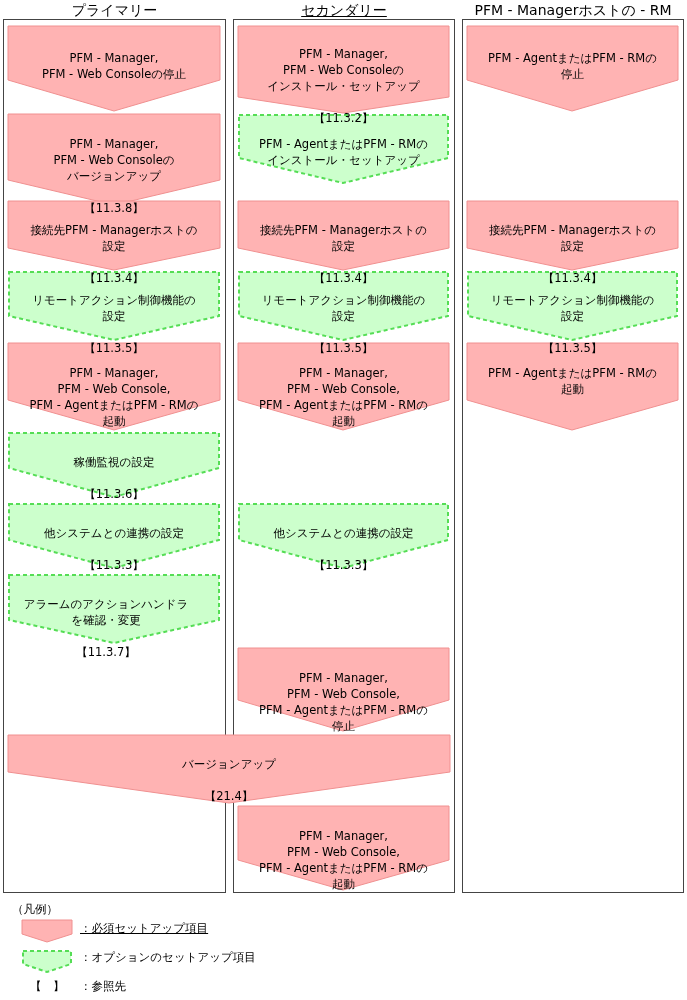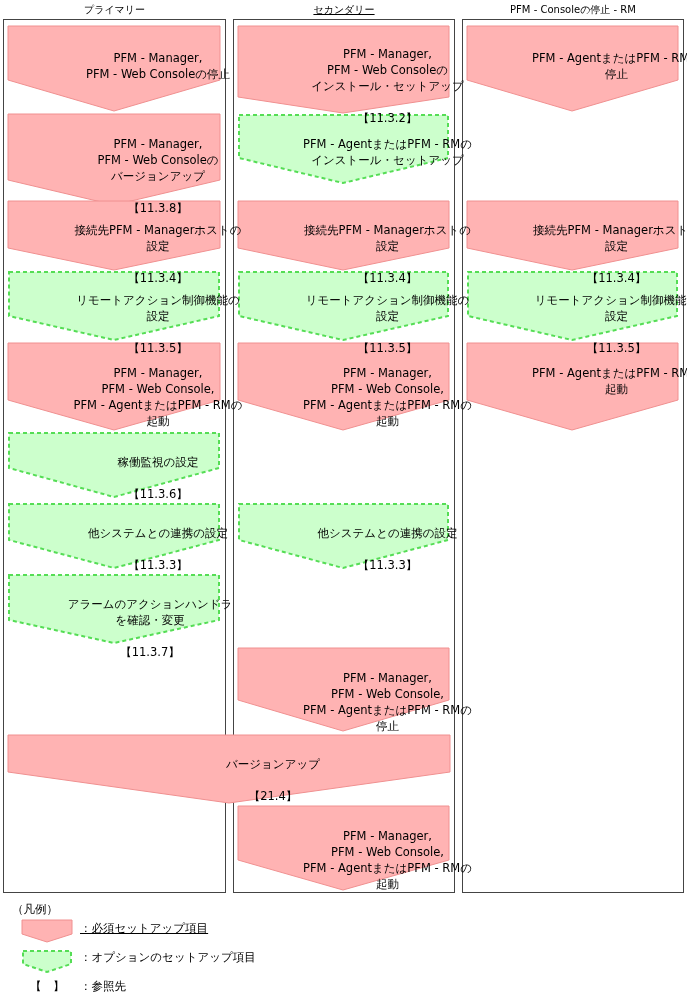--- a/index.html
+++ b/index.html
@@ -1,35 +1,35 @@
 <!DOCTYPE html>
 <html><head>
 <meta charset="utf-8">
 <style>
   html, body { margin:0; padding:0; background:#ffffff; }
   body { width:687px; height:1000px; position:relative; overflow:hidden;
          font-family: "DejaVu Sans", "Liberation Sans", sans-serif; color:#000; }
-  .col-header { position:absolute; top:2px; height:16px; font-size:10px; text-align:center;
+  .col-header { position:absolute; top:2px; height:16px; font-size:14px; text-align:center;
                 line-height:16px; white-space:nowrap; }
   .col-box { position:absolute; top:19px; height:874px; border:1.5px solid #444;
              box-sizing:border-box; }
   svg.shapes { position:absolute; left:0; top:0; }
   .step-label { position:absolute; font-size:11.5px; line-height:16px; text-align:center;
-                white-space:pre-line; color:#000;padding-left:44px; }
+                white-space:pre-line; color:#000; }
   .legend { position:absolute; left:0; top:900px; width:687px; height:100px; }
   .legend-title { position:absolute; left:12px; top:2px; font-size:11.5px; }
   .legend-label { position:absolute; left:80px; font-size:11.5px; white-space:nowrap; }
   .legend-ref { position:absolute; left:30px; font-size:11.5px; white-space:pre; }
 </style>
 </head>
 <body>
 
 <div class="col-header" style="left:3px;width:223px;">プライマリー</div>
 <div class="col-header" style="left:233px;width:222px;text-decoration:underline;">セカンダリー</div>
-<div class="col-header" style="left:462px;width:222px;">PFM - Consoleの停止 - RM</div>
+<div class="col-header" style="left:462px;width:222px;">PFM - Managerホストの - RM</div>
 
 <div class="col-box" style="left:3px;width:223px;"></div>
 <div class="col-box" style="left:233px;width:222px;"></div>
 <div class="col-box" style="left:462px;width:222px;"></div>
 
 <svg class="shapes" width="687" height="1000">
   <defs>
     <style>
       .req { fill:#ffb3b3; stroke:#f09090; stroke-width:1; }
       .opt { fill:#ccffcc; stroke:#55dd55; stroke-width:2; stroke-dasharray:4 3; }

